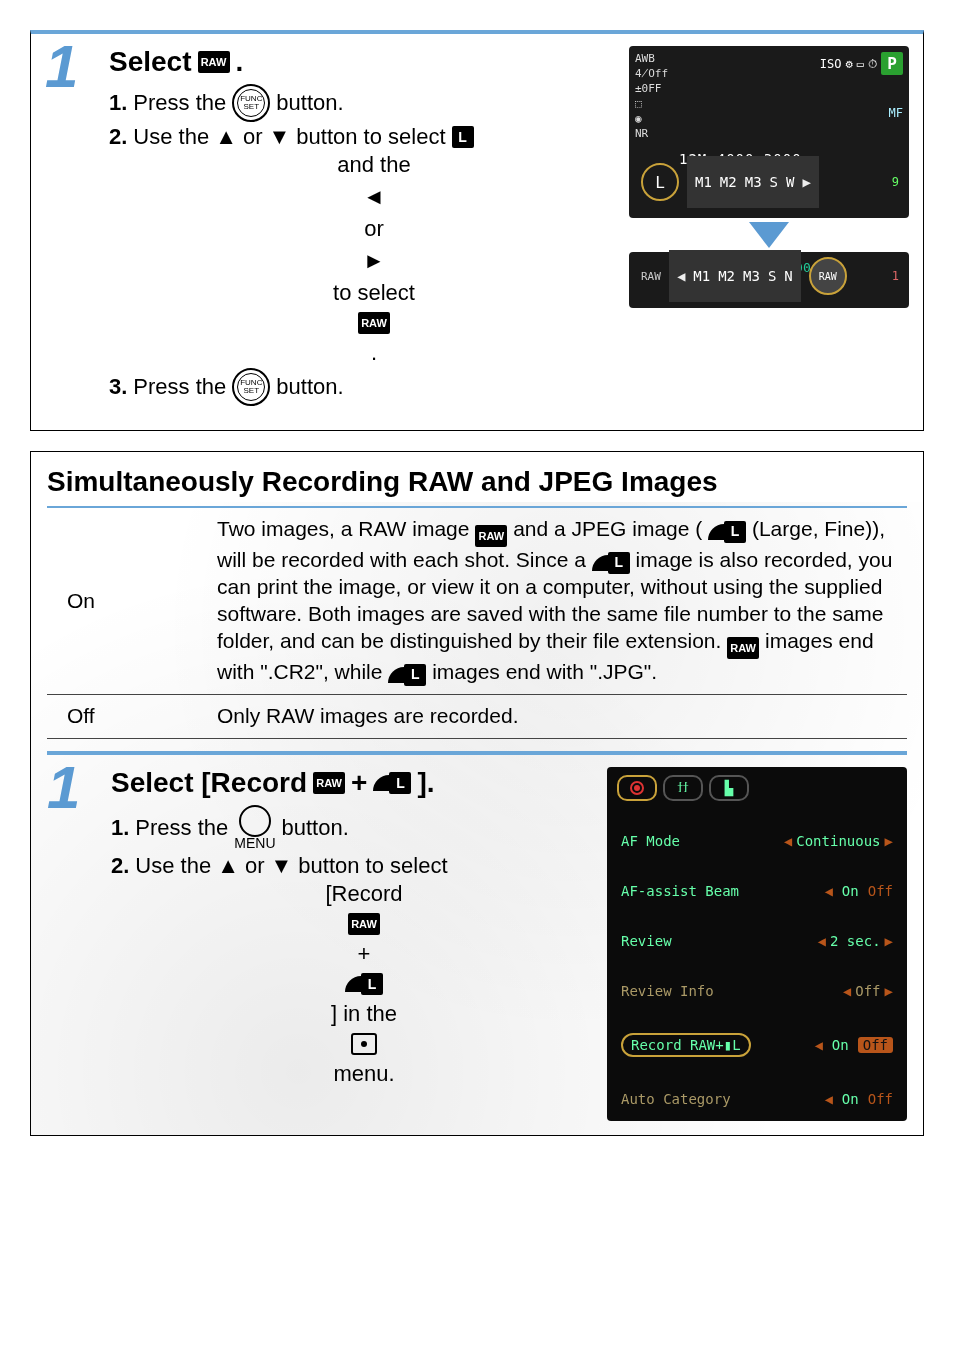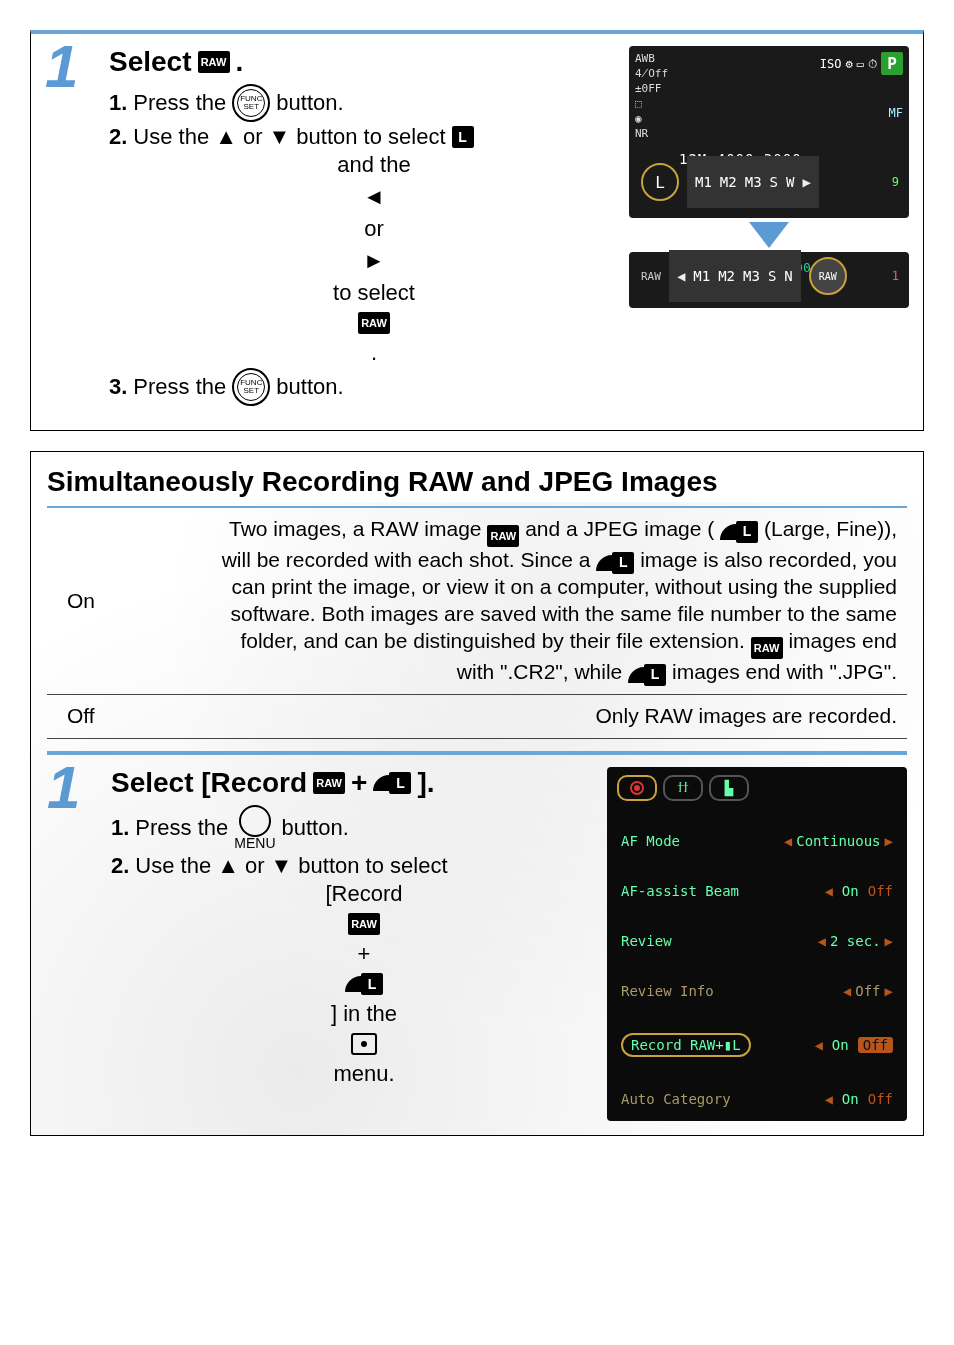--- a/index.html
+++ b/index.html
@@ -166,21 +166,21 @@
   }
   table.opt {
     width: 100%; border-collapse: collapse; font-size: 21px;
   }
   table.opt td {
     border-top: 1px solid #444; border-bottom: 1px solid #444;
     padding: 8px 10px; vertical-align: middle;
   }
   table.opt tr:first-child td { border-top:none; }
   .cell-label { width: 130px; padding-left: 20px !important; }
-  .desc { line-height:1.28;text-align:right; }
+  .desc { line-height:1.28; }
   .inline-icon { vertical-align:-4px; }
 
   .step-box.nested {
     border: none; border-top: 4px solid #6aa6d8; padding: 12px 0 0 0; margin-top: 12px;
   }
 
   
   .menu-lcd {
     width: 280px; background:#0b0b0b; border-radius:4px; padding:8px 10px 12px 10px;
     color:#ddd; font-family: monospace; font-size:14px;

